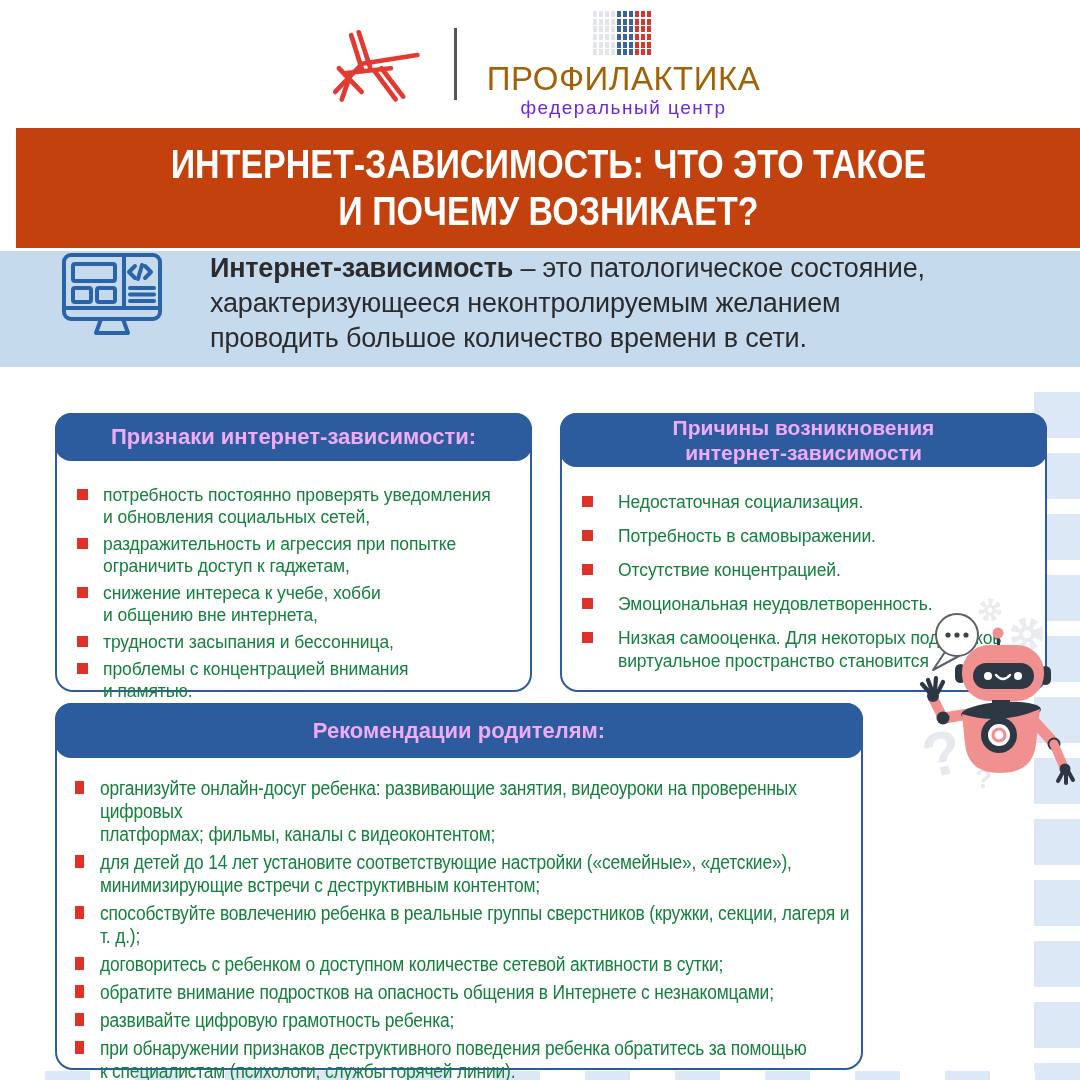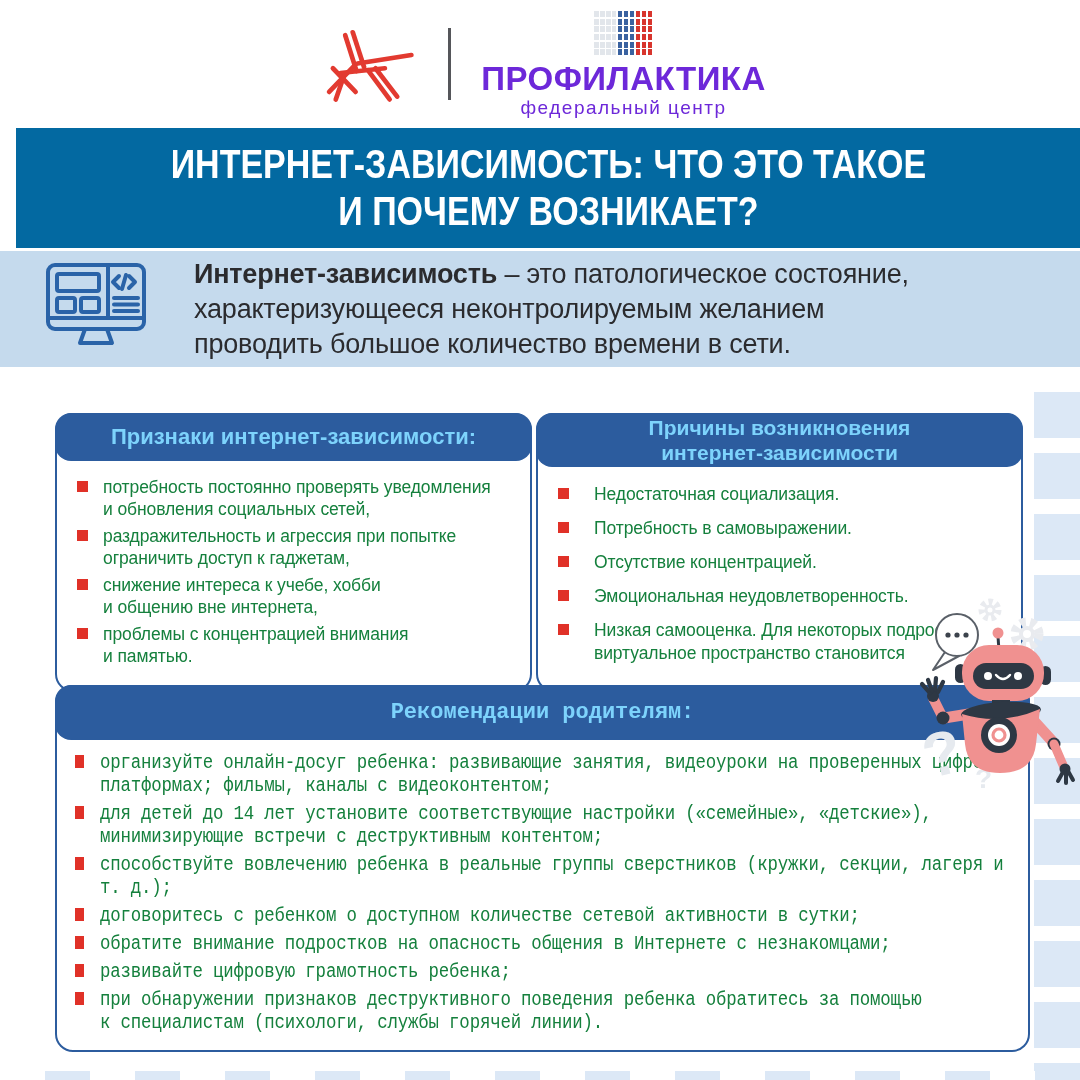--- a/index.html
+++ b/index.html
@@ -31,61 +31,61 @@
   .chair-icon svg{display:block;}
   .logo-divider{width:3px;height:72px;background:#55565a;}
   .logo-block{display:flex;flex-direction:column;align-items:center;}
   .logo-grid{
     width:60px;height:46px;margin-bottom:5px;
     background:
       repeating-linear-gradient(to right,transparent 0 4.5px,#fff 4.5px 6px),
       repeating-linear-gradient(to bottom,transparent 0 6px,#fff 6px 7.7px),
       linear-gradient(to right,#e2e6eb 0 40%,#3a62a0 40% 70%,#d8352d 70% 100%);
   }
-  .logo-title{color:#6d28d9;font-weight:bold;font-size:33px;letter-spacing:0.5px;line-height:1;}
+  .logo-title{color:#a16207;font-weight:normal;font-size:33px;letter-spacing:0.5px;line-height:1;}
   .logo-sub{color:#6d28d9;font-size:19px;letter-spacing:1.5px;margin-top:3px;line-height:1;}
 
   
   .banner{
-    left:16px;top:128px;right:0;height:120px;background:#0369a1;
+    left:16px;top:128px;right:0;height:120px;background:#c2410c;
     display:flex;align-items:center;justify-content:center;z-index:2;
   }
   .banner-title{
     color:#ffffff;font-weight:bold;font-size:40px;line-height:47px;
     text-align:center;white-space:pre-line;display:inline-block;
     transform:scaleX(0.85);letter-spacing:0;
   }
 
   
   .definition{
     left:0;top:251px;right:0;height:116px;background:#c5daed;
-    display:flex;align-items:center;z-index:2;box-sizing:border-box;padding-left:44px;
+    display:flex;z-index:2;box-sizing:border-box;padding-left:60px;
   }
   .def-icon{flex:none;margin-right:46px;}
   .def-text{
     font-size:27px;line-height:35px;color:#2b2b2e;
     white-space:pre-line;letter-spacing:-0.2px;
   }
   .def-term{font-weight:bold;}
 
   
   .panel{
     position:absolute;background:#ffffff;border:2px solid #2c5c9e;border-radius:18px;
     box-sizing:border-box;z-index:3;
   }
   .panel-head{
-    background:#2c5c9e;border-radius:16px;margin:-2px -2px 0 -2px;
-    color:#7dd3fc;font-weight:bold;display:flex;align-items:center;justify-content:center;
+    background:#2c5c9e;border-radius:16px;margin:-2px -2px 8px -2px;
+    color:#f0abfc;font-weight:bold;display:flex;align-items:center;justify-content:center;
     text-align:center;
   }
   #signs{left:55px;top:413px;width:477px;height:279px;}
   #signs .panel-head{height:48px;font-size:22px;}
-  #causes{left:536px;top:413px;width:487px;height:279px;}
+  #causes{left:560px;top:413px;width:487px;height:279px;}
   #causes .panel-head{height:54px;font-size:21px;line-height:25px;white-space:pre-line;}
-  #recs{left:55px;top:685px;width:975px;height:367px;font-family:Liberation Mono, monospace;}
+  #recs{left:55px;top:703px;width:808px;height:367px;}
   #recs .panel-head{height:55px;font-size:22px;}
 
   ul.blist{list-style:none;margin:0;padding:0;}
   .blist li{position:relative;color:#15803d;}
   .blist li::before{content:"";position:absolute;left:0;background:#e03128;}
 
   #signs ul.blist{padding:15px 10px 0 20px;}
   #signs li{padding-left:26px;margin-bottom:5px;font-size:17.5px;line-height:22px;letter-spacing:-0.1px;}
   #signs li::before{top:5px;width:11px;height:11px;}
 
@@ -165,20 +165,21 @@
   <div class="panel-head">
     <span>Признаки интернет-зависимости:</span>
   </div>
   <ul class="blist">
     <li><span class="txt">потребность постоянно проверять уведомления
 и обновления социальных сетей,</span></li>
     <li><span class="txt">раздражительность и агрессия при попытке
 ограничить доступ к гаджетам,</span></li>
     <li><span class="txt">снижение интереса к учебе, хобби
 и общению вне интернета,</span></li>
+    <li><span class="txt">трудности засыпания и бессонница,</span></li>
     <li><span class="txt">проблемы с концентрацией внимания
 и памятью.</span></li>
   </ul>
 </div>
 
 <div class="panel" id="causes">
   <div class="panel-head">
     <span class="txt">Причины возникновения
 интернет-зависимости</span>
   </div>

